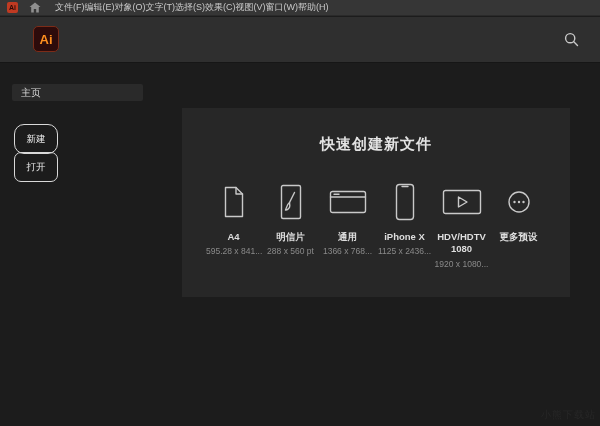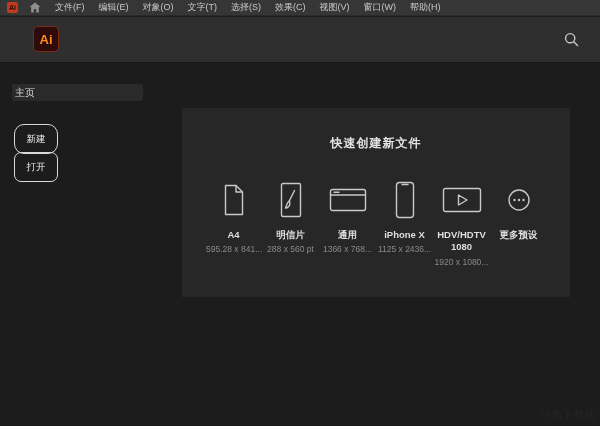--- a/index.html
+++ b/index.html
@@ -9,48 +9,48 @@
 
   
   .menubar { position:absolute; top:0; left:0; width:600px; height:16px;
     background:#363636; border-bottom:1px solid #2a2a2a;
     display:flex; align-items:center; padding-left:7px; }
   .app-mini-icon { width:11px; height:11px; border-radius:2px; background:#c03a22;
     color:#2e0a05; font-size:7px; font-weight:bold; display:flex;
     align-items:center; justify-content:center; margin-right:9px; }
   .home-mini { width:16px; height:12px; display:flex; align-items:center;
     justify-content:center; margin-right:12px; }
-  .menu-items { display:flex; gap:14px; }
+  .menu-items { display:flex; }
   .menu-item { font-size:9px; color:#c9c9c9; white-space:nowrap; cursor:default; }
 
   
   .header { position:absolute; top:17px; left:0; width:600px; height:46px;
     background:#2f2f2f; border-bottom:1px solid #161616; }
   .ai-logo { position:absolute; left:33px; top:9px; width:26px; height:26px;
     border-radius:5px; background:#2d0b0b; border:1px solid #7c2c18;
     color:#ff8f1f; font-weight:bold; font-size:13px;
     display:flex; align-items:center; justify-content:center; }
   .search-btn { position:absolute; right:18px; top:11px; width:22px; height:22px;
     display:flex; align-items:center; justify-content:center; background:none; border:none; }
 
   
   .home-tab { position:absolute; left:12px; top:84px; width:131px; height:17px;
     background:#2a2a2a; border-radius:2px; color:#d8d8d8; font-size:10px;
-    line-height:17px; padding-left:3px; }
+    line-height:17px; padding-left:9px; }
   .pill-btn { position:absolute; left:14px; width:44px; height:30px;
     background:transparent; border:1px solid #d9d9d9; border-radius:10px;
     color:#ececec; font-size:9.5px; font-family:inherit;
     display:flex; align-items:center; justify-content:center; cursor:pointer; }
   .btn-new { top:124px; }
   .btn-open { top:152px;border-radius:7px; }
 
   
   .panel { position:absolute; left:182px; top:108px; width:388px; height:189px;
     background:#272727; }
-  .panel-title { margin-top:27px; text-align:center; font-size:12px;
+  .panel-title { margin-top:27px; text-align:center; font-size:15px;
     font-weight:bold; color:#e3e3e3; letter-spacing:1px; }
   .preset-row { margin-top:25px; display:flex; justify-content:center;
     align-items:flex-start; gap:2px; }
   .preset { width:55px; text-align:center; cursor:pointer; }
   .preset-icon-box { height:46px; display:flex; align-items:center; justify-content:center; }
   .preset-name { font-size:9.5px; font-weight:bold; color:#dedede; line-height:1.3;
     margin-top:6px; }
   .preset-dims { font-size:8.5px; color:#8a8a8a; margin-top:3px; white-space:nowrap; }
   svg.icon { stroke:#c9c9c9; fill:none; stroke-width:1.4; stroke-linecap:round; stroke-linejoin:round; }
 

